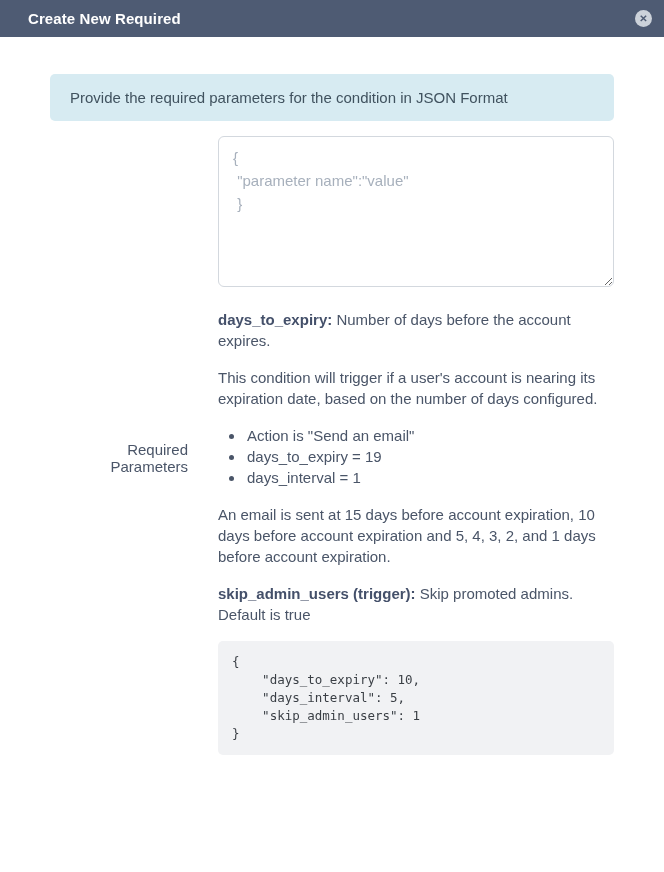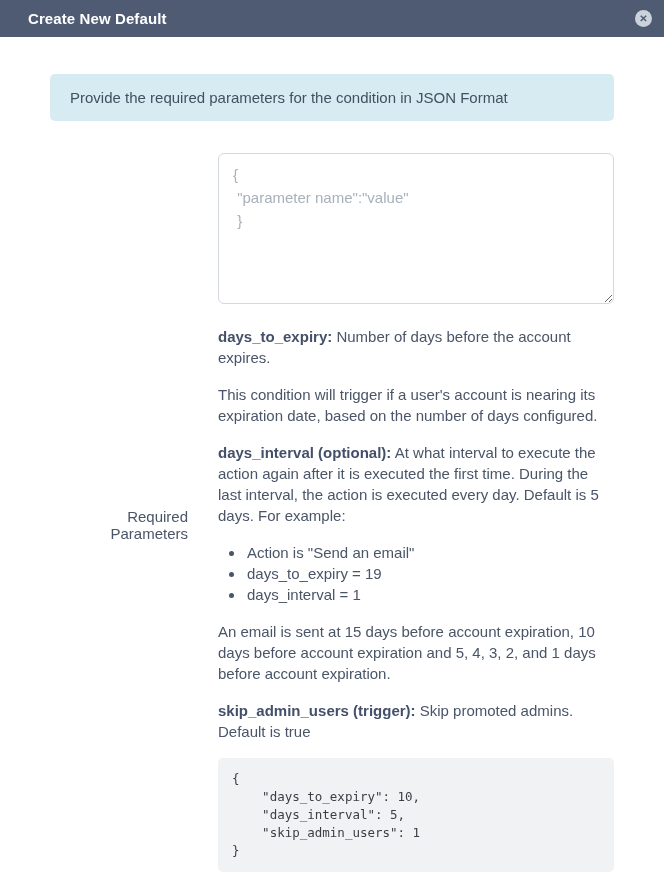--- a/index.html
+++ b/index.html
@@ -43,21 +43,21 @@
 
   .modal-body { padding: 37px 50px 0 50px; }
 
   .alert-info {
     background: #d7ebf2;
     border-radius: 5px;
     padding: 13px 20px;
     font-size: 15px;
     line-height: 21px;
     color: #40525f;
-    margin-bottom: 32px;
+    margin-bottom: 15px;
   }
 
   .form-row { display: flex; align-items: center; }
   .form-label {
     width: 168px;
     flex-shrink: 0;
     padding-top: 10px;
     padding-right: 30px;
     text-align: right;
     font-size: 15px;
@@ -104,21 +104,21 @@
     white-space: pre;
     overflow: hidden;
   }
 </style>
 </head>
 <body>
 
 <div class="modal">
 
   <header class="modal-header">
-    <h1 class="modal-title">Create New Default</h1>
+    <h1 class="modal-title">Create New Required</h1>
     <button class="close-btn">
       <span>✕</span>
     </button>
   </header>
 
   <div class="modal-body">
 
     <div class="alert-info">
       <span>Provide the required parameters for the condition in JSON Format</span>
     </div>
@@ -132,21 +132,20 @@
         <textarea class="params-textarea" placeholder="{
  &quot;parameter name&quot;:&quot;value&quot;
  }" style=""></textarea>
 
         <div class="help">
 
           <p><strong>days_to_expiry:</strong><span> Number of days before the account expires.</span></p>
 
           <p>This condition will trigger if a user's account is nearing its expiration date, based on the number of days configured.</p>
 
-          <p><strong>days_interval (optional):</strong><span> At what interval to execute the action again after it is executed the first time. During the last interval, the action is executed every day. Default is 5 days. For example:</span></p>
 
           <ul>
             <li>Action is "Send an email"</li>
             <li>days_to_expiry = 19</li>
             <li>days_interval = 1</li>
           </ul>
 
           <p>An email is sent at 15 days before account expiration, 10 days before account expiration and 5, 4, 3, 2, and 1 days before account expiration.</p>
 
           <p><strong>skip_admin_users (trigger):</strong><span> Skip promoted admins. Default is true</span></p>

